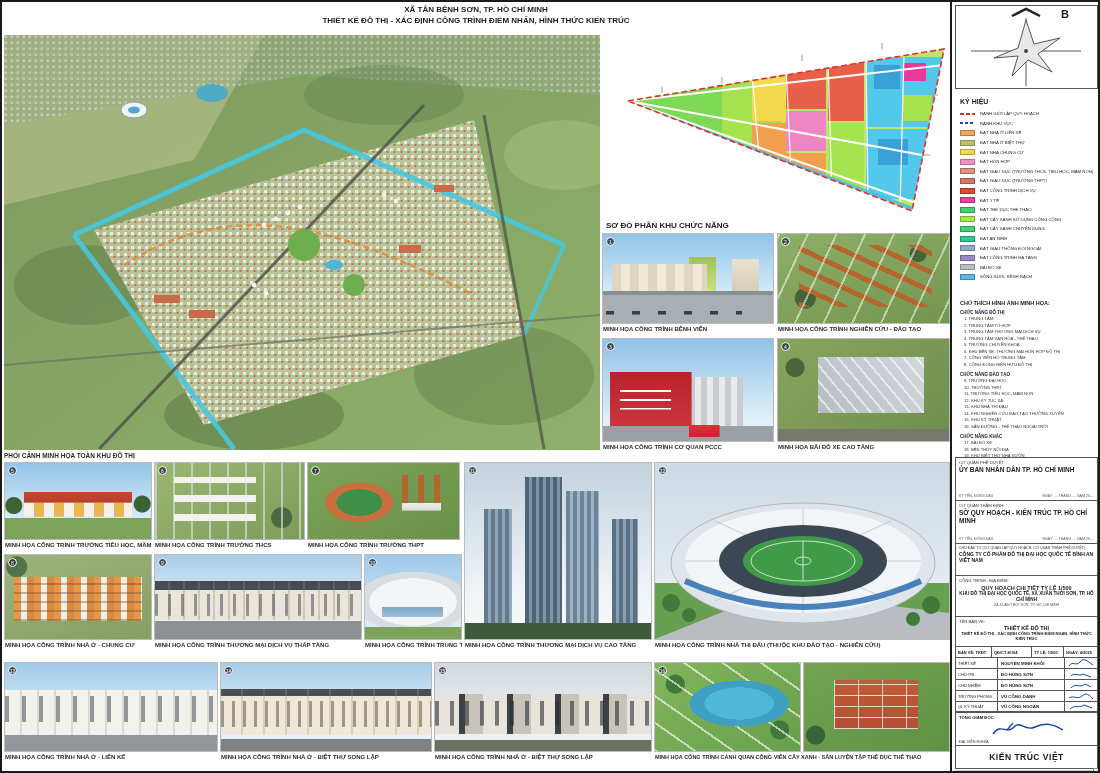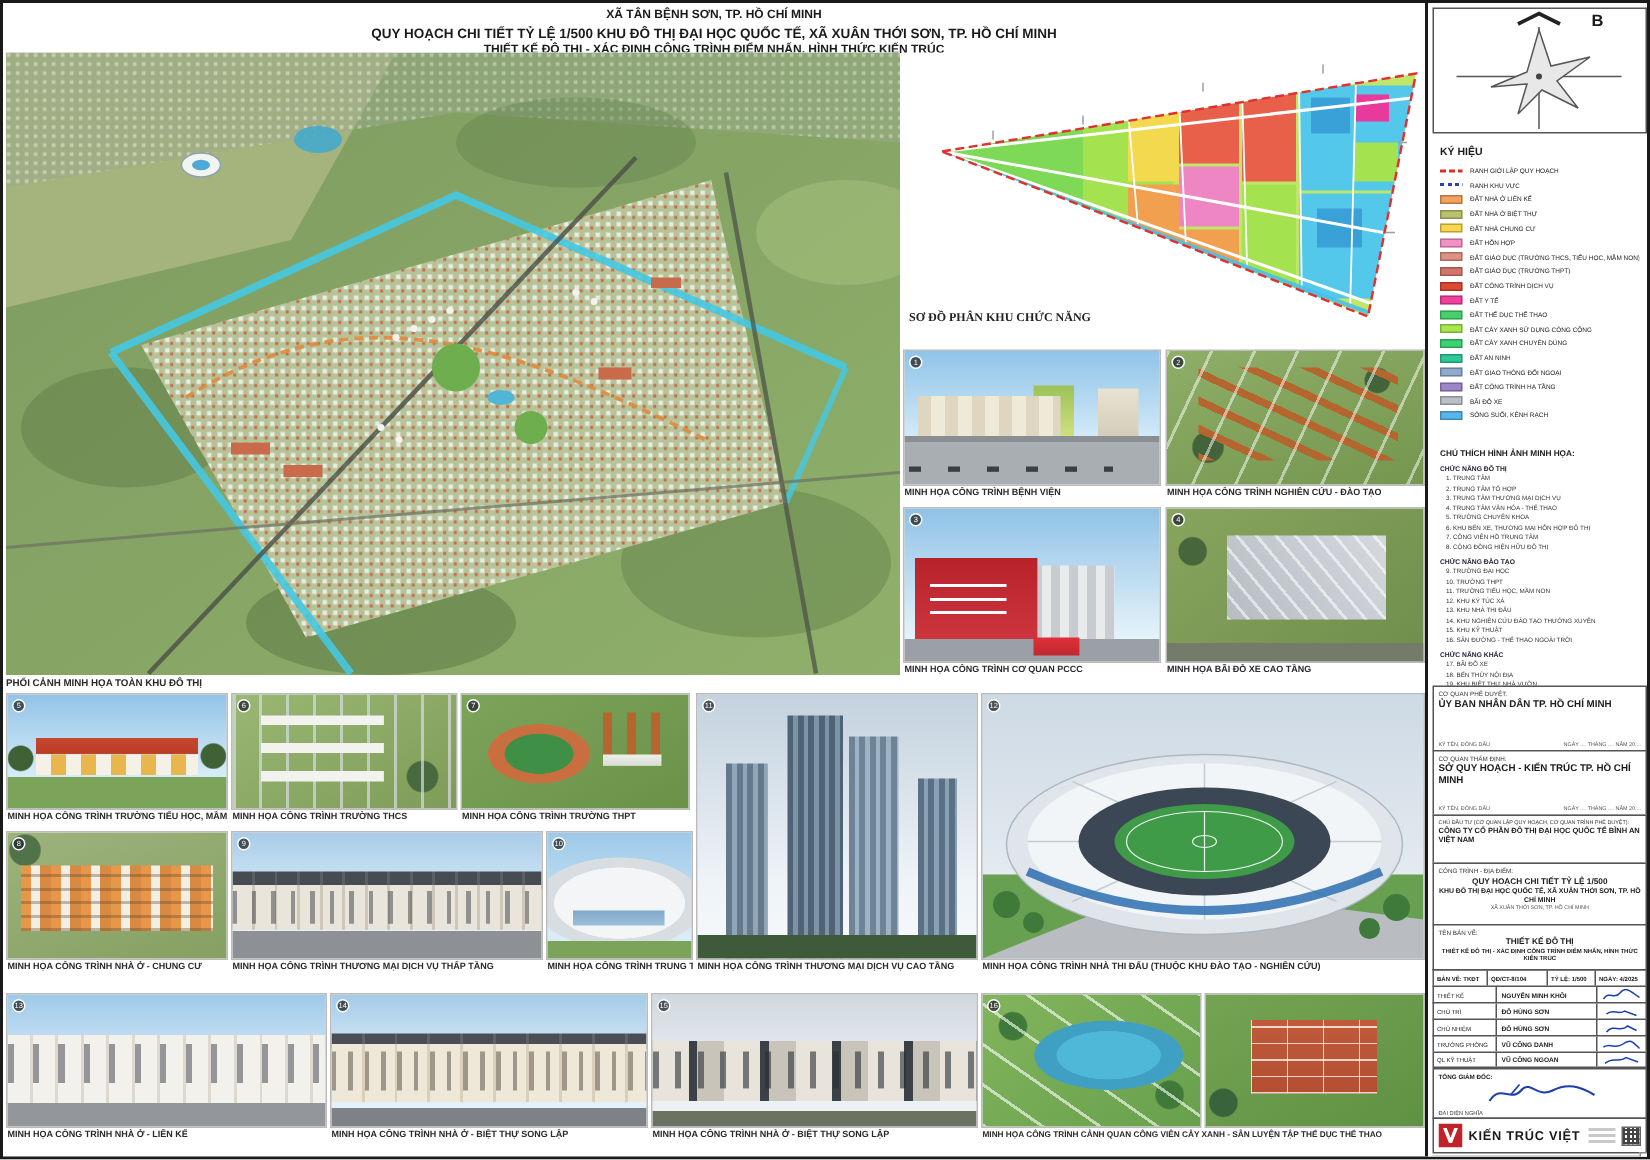--- a/index.html
+++ b/index.html
@@ -145,39 +145,38 @@
   .proj-l3{font-size:3.6px;text-align:center;color:#555;margin-top:1px;}
   .meta-row{display:flex;border:1px solid #555;border-bottom:none;height:11px;}
   .meta-row>div{font-size:4px;font-weight:bold;padding:3px 2px 0 2px;border-right:1px solid #555;white-space:nowrap;overflow:hidden;}
   .role-row{display:flex;border:1px solid #555;border-bottom:none;height:11px;align-items:center;}
   .role-row .r{width:42px;font-size:4px;padding-left:2px;color:#222;border-right:1px solid #555;height:100%;display:flex;align-items:center;}
   .role-row .n{flex:1;font-size:4.4px;font-weight:bold;padding-left:3px;border-right:1px solid #555;height:100%;display:flex;align-items:center;white-space:nowrap;}
   .role-row .s{width:32px;height:100%;display:flex;align-items:center;justify-content:center;}
   .director{border:1px solid #555;position:relative;}
   .director .lbl{font-size:4.2px;font-weight:bold;padding:2px 0 0 3px;}
   .director .nm{position:absolute;bottom:1px;left:3px;font-size:3.8px;color:#444;}
-  .logo-row{border:1px solid #555;display:flex;align-items:center;padding:2px 3px;gap:4px;}
+  .logo-row{border:1px solid #555;display:flex;align-items:center;padding:2px 3px;gap:4px;flex-direction:column;}
   .logo-name{font-size:8.5px;font-weight:bold;letter-spacing:0.5px;white-space:nowrap;}
   .micro{flex:1;display:flex;flex-direction:column;gap:2px;align-items:flex-end;}
   .micro i{display:block;height:2px;width:90%;background:#c9c9c9;}
   .qr{width:13px;height:13px;background:
       repeating-linear-gradient(0deg,#444 0 1.5px,rgba(0,0,0,0) 1.5px 3px),
       repeating-linear-gradient(90deg,#444 0 1.5px,#fff 1.5px 3px);border:1px solid #666;flex:0 0 auto;}
   .foot-bars{display:flex;flex-direction:column;gap:1.5px;}
   .foot-bars i{display:block;height:1.8px;background:#d4d4d4;}
   .g-box{position:absolute;right:1px;bottom:0;width:8px;height:7px;border:0.5px solid #888;font-size:4px;text-align:center;color:#666;background:#fff;}
 </style>
 </head>
 <body>
 
 <div class="board">
 
   <div class="abs hdr">
     <div class="l1">XÃ TÂN BỆNH SƠN, TP. HỒ CHÍ MINH</div>
-    <div class="l2">QUY HOẠCH CHI TIẾT TỶ LỆ 1/500 KHU ĐÔ THỊ ĐẠI HỌC QUỐC TẾ, XÃ XUÂN THỚI SƠN, TP. HỒ CHÍ MINH</div>
     <div class="l3">THIẾT KẾ ĐÔ THỊ - XÁC ĐỊNH CÔNG TRÌNH ĐIỂM NHẤN, HÌNH THỨC KIẾN TRÚC</div>
   </div>
 
   <figure class="abs ph-card" style="left:2px;top:33px;width:596px;height:427px;margin:0;">
     <div class="ph" style="border:none;">
       <svg width="596" height="415" viewBox="0 0 596 415">
         <defs>
           <linearGradient id="land" x1="0" y1="0" x2="1" y2="1">
             <stop offset="0" stop-color="#7d9a5f"></stop>
               <stop offset="1" stop-color="#8fb06b"></stop>
@@ -278,21 +277,21 @@
         <line x1="60" y1="52" x2="60" y2="58"></line>
           <line x1="120" y1="42" x2="120" y2="48"></line>
         <line x1="200" y1="20" x2="200" y2="26"></line>
           <line x1="280" y1="8" x2="280" y2="14"></line>
         <line x1="330" y1="60" x2="336" y2="60"></line>
           <line x1="322" y1="120" x2="328" y2="120"></line>
       </g>
     </svg>
   </div>
 
-  <div class="abs sec-title" style="left:604px;top:205px;font-family:Liberation Serif, serif;">SƠ ĐỒ PHÂN KHU CHỨC NĂNG</div>
+  <div class="abs sec-title" style="left:604px;top:219px;">SƠ ĐỒ PHÂN KHU CHỨC NĂNG</div>
 
   <figure class="abs ph-card" style="left:600px;top:231px;width:172px;height:103px;margin:0;">
     <div class="ph v-hospital">
         <span class="badge">1</span>
       </div>
     <figcaption class="cap">MINH HỌA CÔNG TRÌNH BỆNH VIỆN</figcaption>
   </figure>
   <figure class="abs ph-card" style="left:775px;top:231px;width:173px;height:103px;margin:0;">
     <div class="ph v-campus">
         <span class="badge">2</span>

